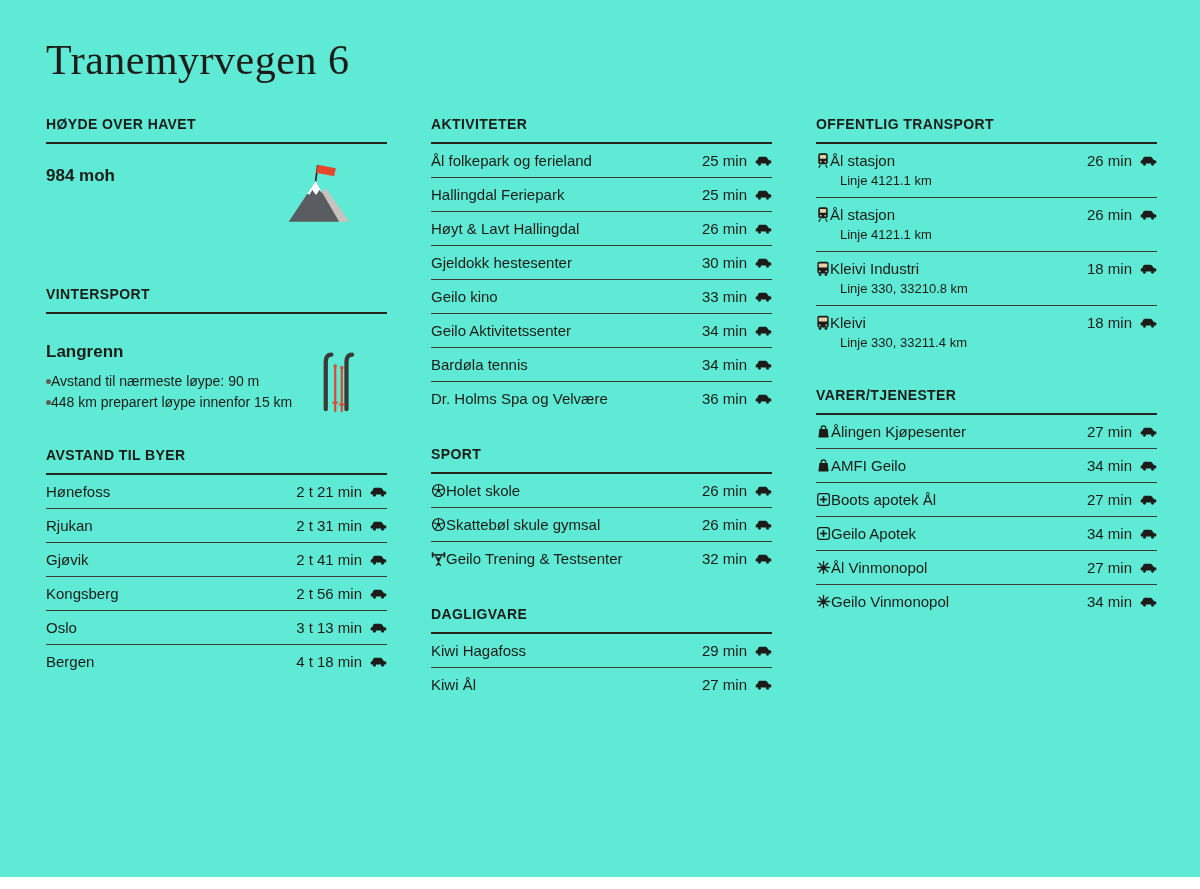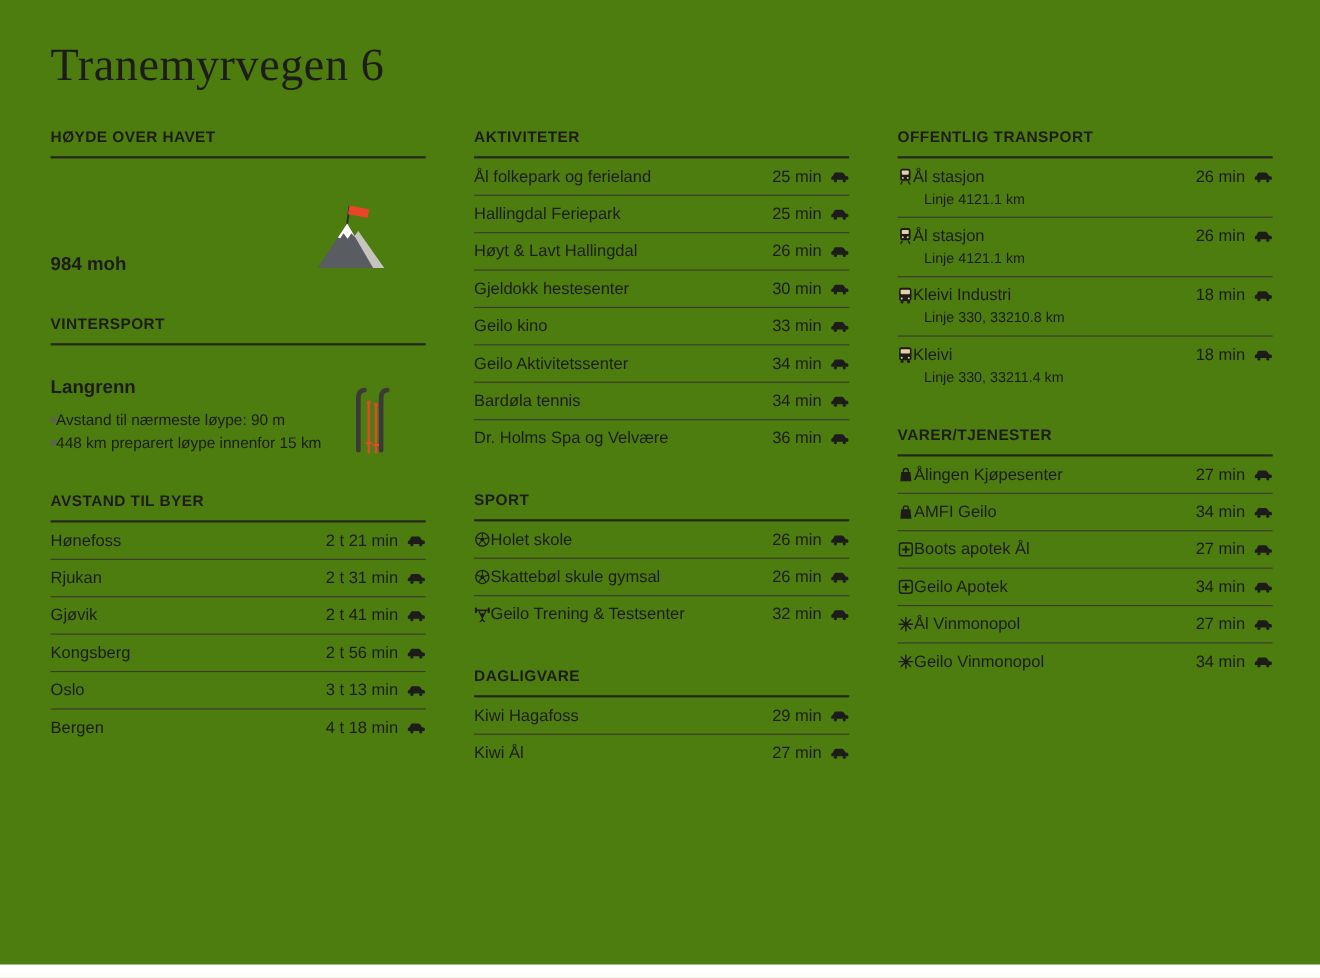--- a/index.html
+++ b/index.html
@@ -1,32 +1,32 @@
 <!DOCTYPE html>
 <html><head>
 <meta charset="utf-8">
 <style>
   html,body{margin:0;padding:0}
   body{background:#ffffff;font-family:"Liberation Sans",sans-serif;color:#1d1c19}
-  .page{width:1200px;height:877px;background:#4d7c0f;padding:30px 44px 0 46px;box-sizing:border-box;overflow:hidden}
+  .page{width:1200px;height:877px;background:#5eead4;padding:30px 44px 0 46px;box-sizing:border-box;overflow:hidden}
   .title{font-family:"Liberation Serif","DejaVu Serif",serif;font-size:42px;font-weight:500;letter-spacing:.5px;margin:6px 0 32px 0;color:#1d1c19}
   .cols{display:flex;gap:44px}
   .col{width:341px;flex:none}
   .sec{margin-bottom:31px}
   .hd{font-size:14px;font-weight:700;letter-spacing:.4px;padding-bottom:10px;border-bottom:2px solid #26251f}
   .row{display:flex;justify-content:space-between;align-items:center;padding:8px 0;border-bottom:1px solid #3b392f;font-size:15px}
   .list .row:last-child{border-bottom:0}
   .lft{display:flex;align-items:center;gap:0;min-width:0}
   .rt{display:flex;align-items:center;gap:8px;flex:none}
   .tm{white-space:nowrap}
   .car{width:17px;height:12px;flex:none;color:#1d1c19}
   .ric{width:15px;height:15px;flex:none;color:#1d1c19}
   .ric-tall{width:14px;height:17px}
   
-  .elev{display:flex;justify-content:space-between;align-items:flex-end;padding:14px 36px 2px 0;min-height:92px}
+  .elev{display:flex;justify-content:space-between;align-items:flex-start;padding:14px 36px 2px 0;min-height:92px}
   .big{font-size:17px;font-weight:700;margin-top:8px}
   .mnt{width:64px;height:70px}
   
   .ws{display:flex;justify-content:space-between;align-items:flex-end;padding:13px 28px 0 0;min-height:86px}
   .ws-title{font-size:17px;font-weight:700;margin-bottom:9px}
   .bullet{display:flex;gap:0;font-size:14px;line-height:21px;align-items:flex-start}
   .dot{width:5px;height:5px;border-radius:50%;background:#615f59;flex:none;margin-top:8px}
   .ski{width:42px;height:64px;margin-top:2px}
   
   .titem{border-bottom:1px solid #3b392f;padding:8px 0 9px}

